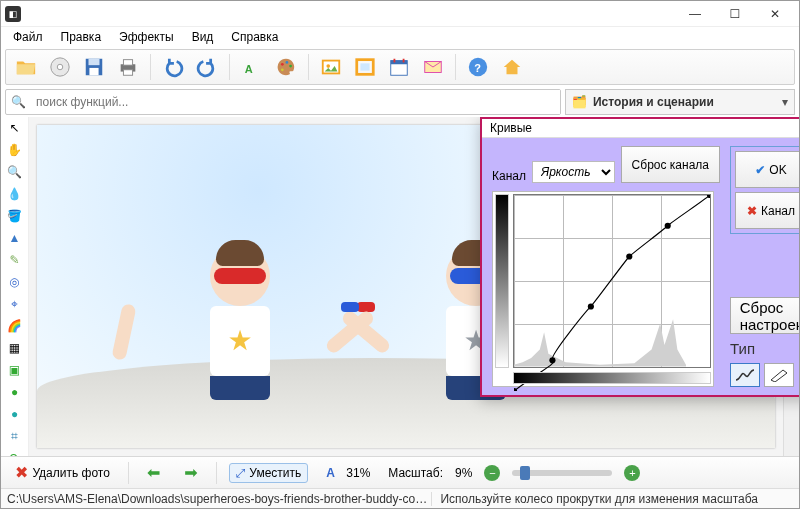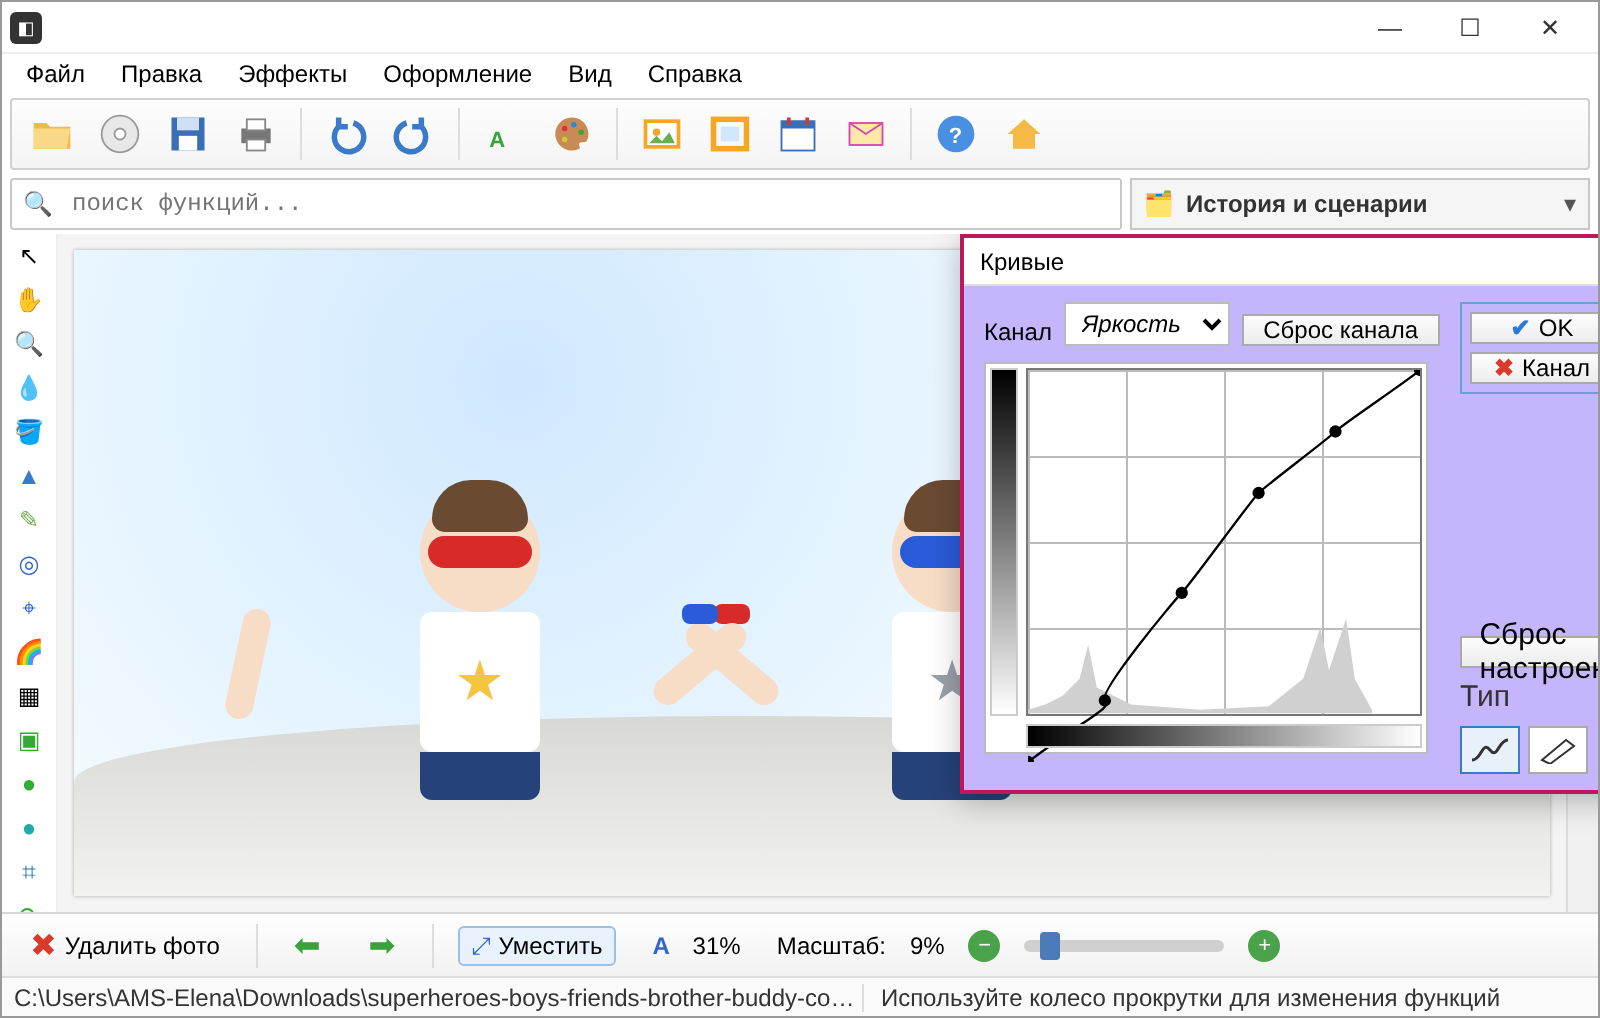--- a/index.html
+++ b/index.html
@@ -14,21 +14,21 @@
   .menu-item { padding: 2px 8px; }
   
   .toolbar { height: 36px; border: 1px solid #d0d0d0; margin: 2px 4px; border-radius: 2px; display: flex; align-items: center; padding: 2px 6px; gap: 6px; background: linear-gradient(#fdfdfd,#f4f4f4); }
   .tb-btn { width: 28px; height: 28px; display: flex; align-items: center; justify-content: center; border-radius: 3px; }
   .tb-btn svg { width: 22px; height: 22px; }
   .tb-sep { width: 1px; height: 26px; background: #ddd; margin: 0 2px; }
   
   .search-row { height: 26px; display: flex; align-items: stretch; margin: 2px 4px; gap: 4px; }
   .search-left { flex: 1; display: flex; border: 1px solid #c8c8c8; border-radius: 2px; }
   .search-icon { width: 26px; display: flex; align-items: center; justify-content: center; color: #68a; }
-  .search-input { flex: 1; border: none; outline: none; padding: 0 4px; color: #888; font-family: Liberation Mono, monospace; }
+  .search-input { flex: 1; border: none; outline: none; padding: 0 4px; color: #888; }
   .history-panel { width: 230px; border: 1px solid #c8c8c8; display: flex; align-items: center; padding: 0 6px; gap: 6px; background: #f5f5f5; }
   .history-panel b { color: #333; }
   .chev { margin-left: auto; color: #555; }
   
   .main { flex: 1; display: flex; position: relative; overflow: hidden; }
   .left-tools { width: 28px; background: #fff; border-right: 1px solid #eee; display: flex; flex-direction: column; align-items: center; padding: 4px 0; gap: 8px; }
   .lt-btn { width: 18px; height: 18px; display: flex; align-items: center; justify-content: center; }
   .canvas-wrap { flex: 1; background: #f4f4f4; position: relative; display: flex; }
   .canvas { margin: 8px; flex: 1; background: #fff; box-shadow: 0 0 2px rgba(0,0,0,.3); position: relative; overflow: hidden; }
   
@@ -60,21 +60,21 @@
   .kid2 .band { left: -6px; background: #2a5bd9; }
   .scrollbar-v { width: 16px; background: #f0f0f0; border-left: 1px solid #ddd; }
   
   .dialog { position: absolute; left: 441px; top: 0px; width: 344px; height: 280px; background: #c4b5fd; border: 2px solid #be185d; box-shadow: 0 4px 14px rgba(0,0,0,.25); display: flex; flex-direction: column; margin-left: 38px; }
   .dlg-title { height: 24px; background: #fff; display: flex; align-items: center; padding: 0 8px; border-bottom: 1px solid #ddd; }
   .dlg-title .x { margin-left: auto; color: #333; }
   .dlg-body { flex: 1; padding: 8px 10px; display: flex; gap: 10px; }
   .dlg-left { flex: 1; }
   .dlg-row { display: flex; align-items: flex-end; gap: 6px; margin-bottom: 8px; }
   .dlg-row select { flex: 1; height: 22px; border: 1px solid #bbb; background: #fff; padding: 0 4px; font-style: italic; }
-  .btn { height: 16px; border: 1px solid #aaa; background: linear-gradient(#fdfdfd,#ececec); padding: 0 10px; display: inline-flex; align-items: center; justify-content: center; gap: 4px; cursor: default; }
+  .btn { height: 37px; border: 1px solid #aaa; background: linear-gradient(#fdfdfd,#ececec); padding: 0 10px; display: inline-flex; align-items: center; justify-content: center; gap: 4px; cursor: default; }
   .curve-area { position: relative; width: 222px; height: 196px; border: 1px solid #bbb; background: #fff; }
   .vgrad { position: absolute; left: 2px; top: 2px; width: 14px; bottom: 18px; background: linear-gradient(#000,#fff); border: 1px solid #ccc; }
   .hgrad { position: absolute; left: 20px; right: 2px; bottom: 2px; height: 12px; background: linear-gradient(90deg,#000,#fff); border: 1px solid #ccc; }
   .grid { position: absolute; left: 20px; top: 2px; right: 2px; bottom: 18px; border: 1px solid #777; background-image: linear-gradient(#bbb 1px, transparent 1px), linear-gradient(90deg, #bbb 1px, transparent 1px); background-size: 25% 25%; }
   .hist { position: absolute; left: 0; right: 0; bottom: 0; height: 30%; }
   .curve-svg { position: absolute; inset: 0; }
   .dlg-right { width: 82px; display: flex; flex-direction: column; gap: 6px; }
   .dlg-right .group { border: 1px solid #6aa0d8; padding: 4px; display: flex; flex-direction: column; gap: 4px; }
   .btn.full { width: 100%; justify-content: center; }
   .ok-chk { color: #2a7ad9; font-weight: bold; }
@@ -106,21 +106,20 @@
   <div class="spacer"></div>
   <div class="win-btn">—</div>
   <div class="win-btn">☐</div>
   <div class="win-btn">✕</div>
 </div>
 
 <div class="menubar">
   <span class="menu-item">Файл</span>
   <span class="menu-item">Правка</span>
   <span class="menu-item">Эффекты</span>
-  <span class="menu-item">Оформление</span>
   <span class="menu-item">Вид</span>
   <span class="menu-item">Справка</span>
 </div>
 
 <div class="toolbar">
   <div class="tb-btn">
       <svg viewBox="0 0 24 24">
         <path fill="#f5b946" d="M2 6h7l2 2h11v12H2z"></path>
         <path fill="#f7d987" d="M2 9h20l-2 11H2z"></path>
       </svg>
@@ -367,14 +366,14 @@
   <span>9%</span>
   <div class="plus">−</div>
   <div class="slider">
       <div class="thumb"></div>
     </div>
   <div class="plus">+</div>
 </div>
 
 <div class="status">
   <div class="s1">C:\Users\AMS-Elena\Downloads\superheroes-boys-friends-brother-buddy-concept-PEQB  7360x4912</div>
-  <div class="s2">Используйте колесо прокрутки для изменения функций</div>
+  <div class="s2">Используйте колесо прокрутки для изменения масштаба</div>
 </div>
 
 </body></html>

